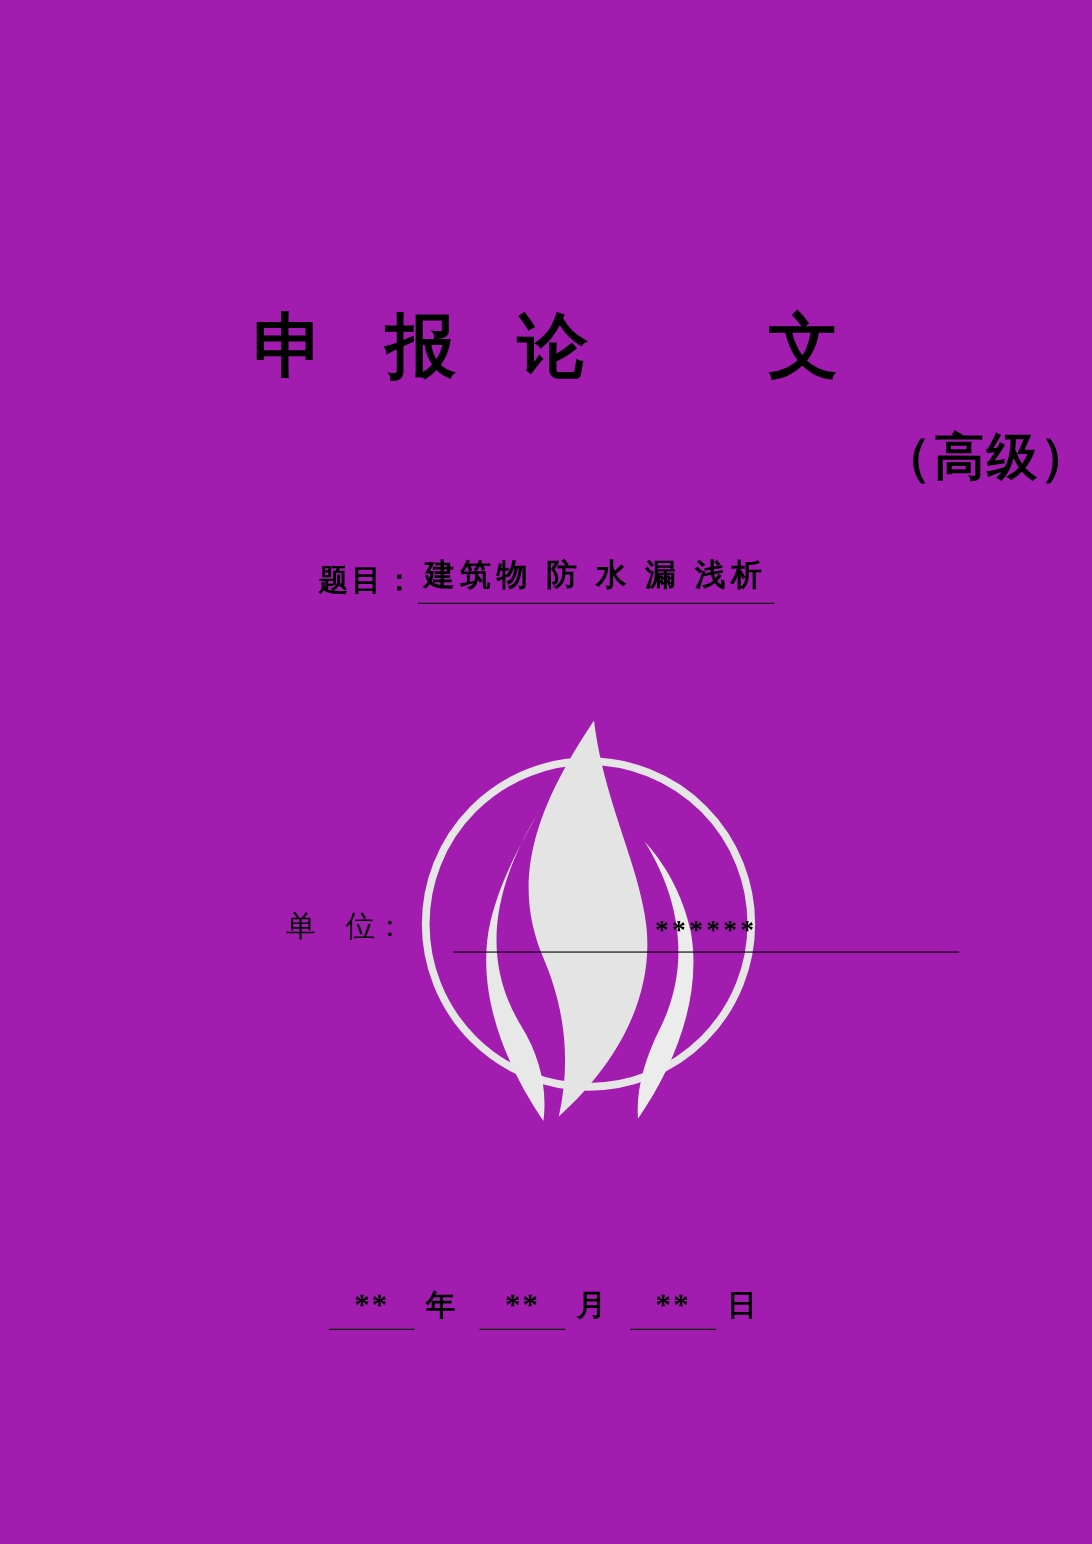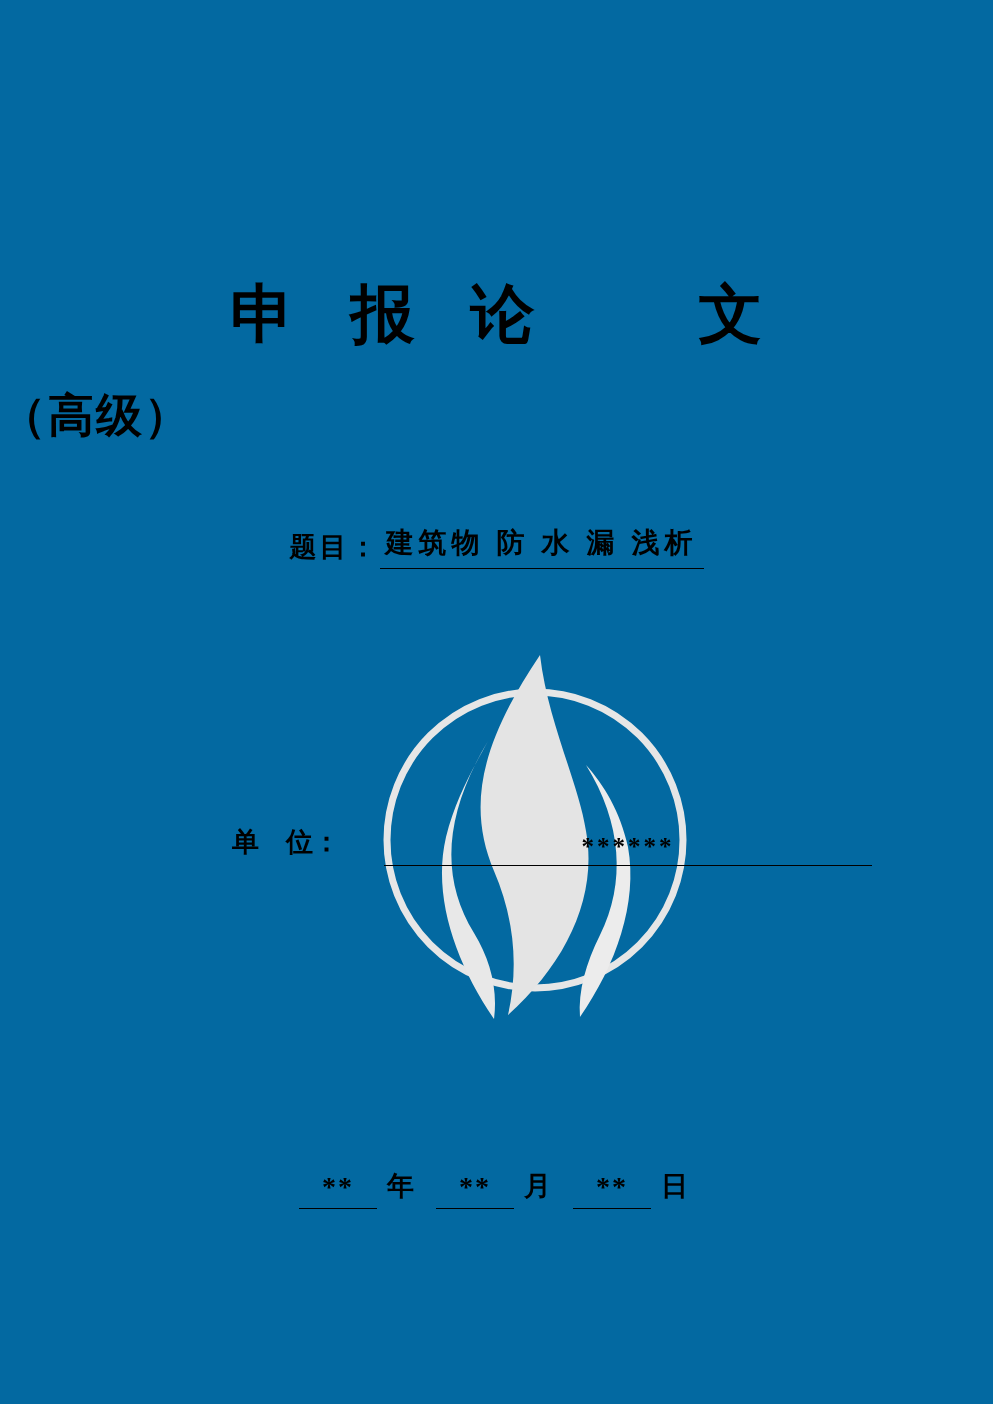--- a/index.html
+++ b/index.html
@@ -9,21 +9,21 @@
   }
   body {
     font-family: "Liberation Serif", "DejaVu Serif", serif;
     color: #000000;
   }
   .page {
     position: relative;
     width: 993px;
     height: 1404px;
     margin: 0 auto;
-    background: #0369a1;
+    background: #a21caf;
     overflow: hidden;
   }
 
   
   .watermark {
     position: absolute;
     left: 370px;
     top: 645px;
     width: 330px;
     height: 400px;
@@ -50,33 +50,33 @@
     letter-spacing: 20px;
     text-indent: 20px;
     white-space: pre;
   }
 
   .title-sub {
     position: absolute;
     left: 0;
     right: 0;
     top: 393px;
-    text-align: left;
+    text-align: right;
     font-family: "Liberation Serif", "DejaVu Serif", serif;
     font-weight: bold;
     font-size: 46px;
     line-height: 1;
     letter-spacing: 2px;
   }
 
   .topic-row {
     position: absolute;
     left: 0;
     right: 0;
-    top: 524px;
+    top: 504px;
     display: flex;
     justify-content: center;
     align-items: flex-end;
   }
   .topic-label {
     font-size: 27px;
     font-weight: bold;
     letter-spacing: 3px;
     white-space: pre;
     padding-bottom: 4px;
@@ -99,25 +99,26 @@
     width: 640px;
   }
   .field-row {
     display: flex;
     align-items: flex-end;
     margin-bottom: 30px;
     height: 48px;
   }
   .field-label {
     font-size: 27px;
-    font-weight: bold;
+    font-weight: normal;
     white-space: pre;
     width: 152px;
     flex: none;
     padding-bottom: 6px;
+    margin-left: 28px;
   }
   .field-value {
     flex: 1;
     border-bottom: 1.6px solid #000;
     text-align: center;
     font-size: 25px;
     font-weight: bold;
     letter-spacing: 3px;
     padding-bottom: 4px;
     white-space: pre;

